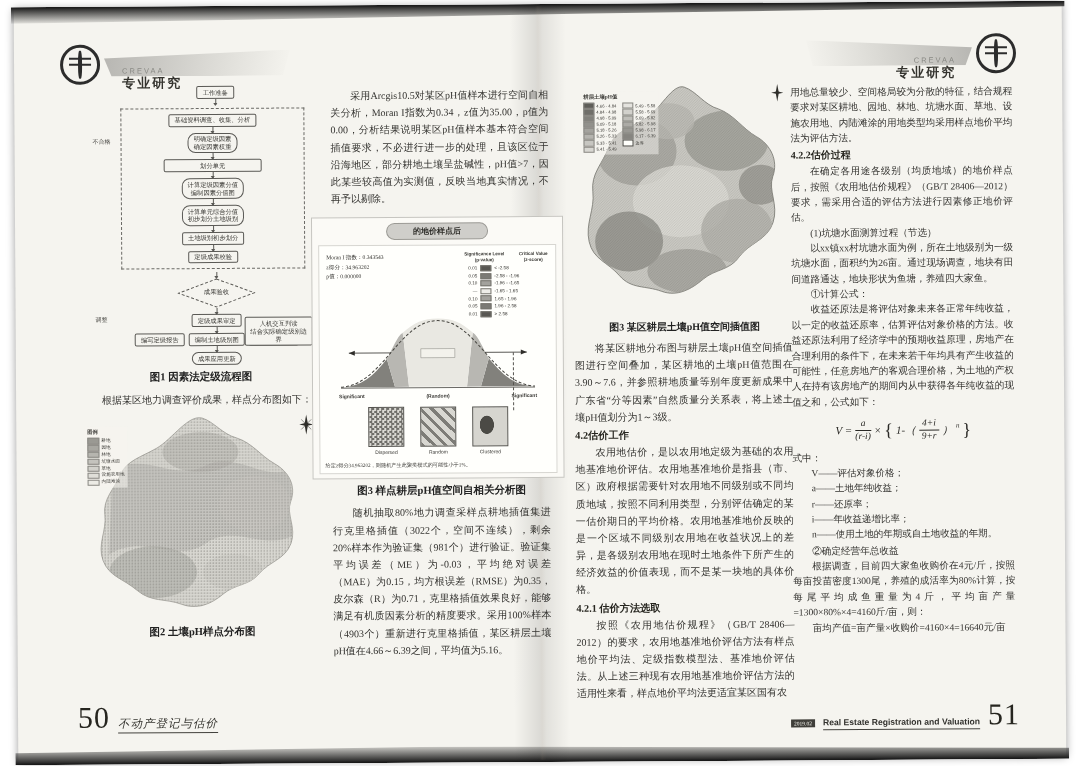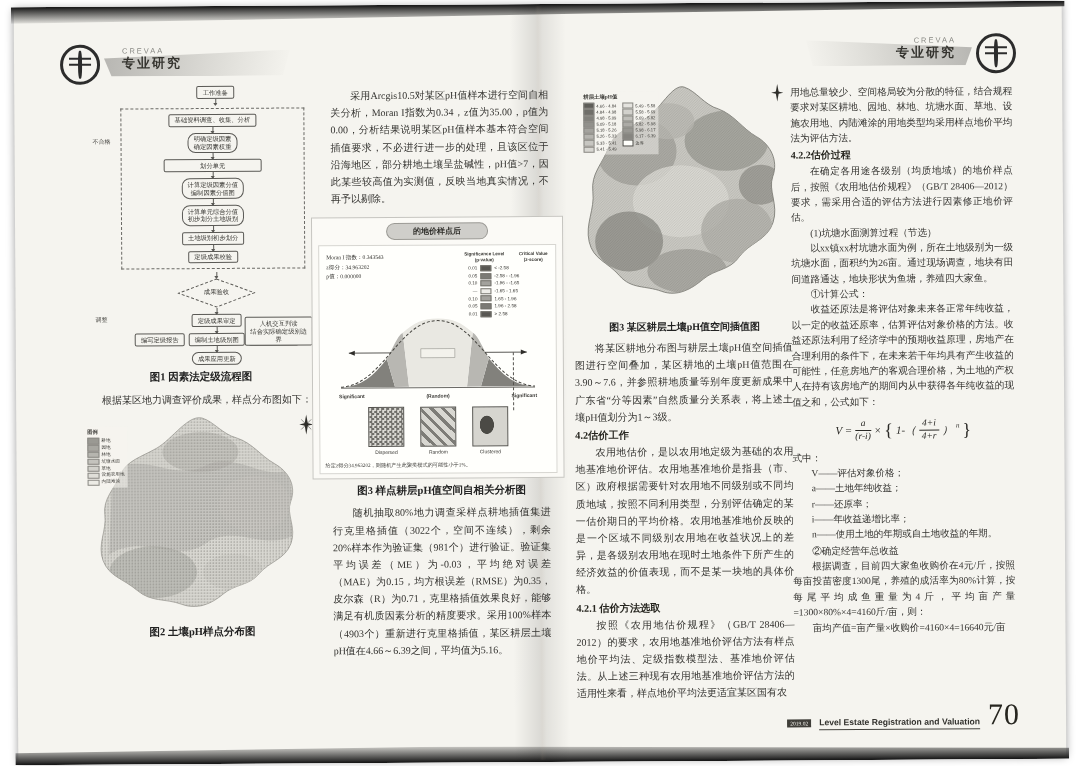--- a/index.html
+++ b/index.html
@@ -24,21 +24,21 @@
   .hdr-r .swoosh{left:0;right:44px;background:linear-gradient(260deg,#b7b6b2,#dad9d4 55%,rgba(218,217,212,0));
     clip-path:polygon(0 0,100% 30%,96% 100%,4% 100%);}
   .logo{position:absolute;top:0;width:34px;height:34px;border-radius:50%;border:3px solid #2c2c2c;background:#f5f4ef;}
   .logo::before{content:"";position:absolute;left:45%;top:10%;bottom:10%;width:10%;background:#2c2c2c;border-radius:40%;}
   .logo::after{content:"";position:absolute;left:18%;top:28%;right:18%;height:12%;border-top:2px solid #2c2c2c;border-bottom:2px solid #2c2c2c;}
   .hdr-l .logo{left:0;}
   .hdr-r .logo{right:0;}
   .hdr-txt{position:absolute;top:2px;line-height:1.2;}
   .hdr-l .hdr-txt{left:62px;text-align:left;}
   .hdr-r .hdr-txt{right:60px;text-align:right;}
-  .org{font-size:7.5px;letter-spacing:2px;color:#8a8a85;font-family:"Liberation Sans",sans-serif;}
+  .org{font-size:7.5px;letter-spacing:2px;color:#8a8a85;font-family:"Liberation Sans",sans-serif;margin-top:20px;}
   .section{font-size:13px;font-weight:bold;color:#35342f;letter-spacing:2px;}
 
   
   .col{position:absolute;}
   .p{margin:0;text-indent:2em;font-size:10px;line-height:1.72;text-align:justify;color:#33322f;}
   .h{margin:3px 0 1px;font-size:10.2px;font-weight:bold;color:#26251f;}
   .fig-cap{font-weight:bold;font-size:10.5px;text-align:center;color:#222;margin-top:5px;}
 
   
   .fc{position:relative;width:190px;margin-left:40px;font-size:6.3px;line-height:1.25;text-align:center;color:#3a3935;}
@@ -365,20 +365,24 @@
           </div>
           </div>
         <div class="sar-note">给定z得分34.963202，则随机产生此聚类模式的可能性小于1%。</div>
       </div>
     </div>
 
     <div class="fig-cap">图3 样点耕层pH值空间自相关分析图</div>
     <p class="p" style="margin-top:6px">随机抽取80%地力调查采样点耕地插值集进行克里格插值（3022个，空间不连续），剩余20%样本作为验证集（981个）进行验证。验证集平均误差（ME）为-0.03，平均绝对误差（MAE）为0.15，均方根误差（RMSE）为0.35，皮尔森（R）为0.71，克里格插值效果良好，能够满足有机质因素分析的精度要求。采用100%样本（4903个）重新进行克里格插值，某区耕层土壤pH值在4.66～6.39之间，平均值为5.16。</p>
   </div>
 
+  <div class="f-left">
+    <span class="pageno">50</span>
+    <span class="jcn">不动产登记与估价</span>
+  </div>
 
   <div class="hdr hdr-r">
     <div class="swoosh"></div>
     <div class="logo"></div>
     <div class="hdr-txt">
       <div class="org">CREVAA</div>
       <div class="section">专业研究</div>
     </div>
   </div>
 
@@ -505,21 +509,21 @@
       <span>V =</span>
       <span class="frac">
         <span class="num">a</span>
         <span class="den">(r-i)</span>
       </span>
       <span>×</span>
       <span class="brace">{</span>
       <span>1-（</span>
       <span class="frac">
         <span class="num">4+i</span>
-        <span class="den">4+r</span>
+        <span class="den">9+r</span>
       </span>
       <span>）</span>
       <sup>n</sup>
       <span class="brace">}</span>
     </div>
     <div class="shizhong">式中：</div>
     <div>
 
     <div class="vars">V——评估对象价格；</div>
         <div class="vars">a——土地年纯收益；</div>
@@ -527,16 +531,16 @@
         <div class="vars">i——年收益递增比率；</div>
         <div class="vars">n——使用土地的年期或自土地收益的年期。</div>
       </div>
     <p class="p">②确定经营年总收益</p>
     <p class="p">根据调查，目前四大家鱼收购价在4元/斤，按照每亩投苗密度1300尾，养殖的成活率为80%计算，按每尾平均成鱼重量为4斤，平均亩产量=1300×80%×4=4160斤/亩，则：</p>
     <p class="p">亩均产值=亩产量×收购价=4160×4=16640元/亩</p>
   </div>
 
   <div class="f-right">
     <span class="fdate">2019.02</span>
-    <span class="jen">Level Estate Registration and Valuation</span>
-    <span class="pageno">70</span>
+    <span class="jen">Real Estate Registration and Valuation</span>
+    <span class="pageno">51</span>
   </div>
 </div>
 
 </body></html>

